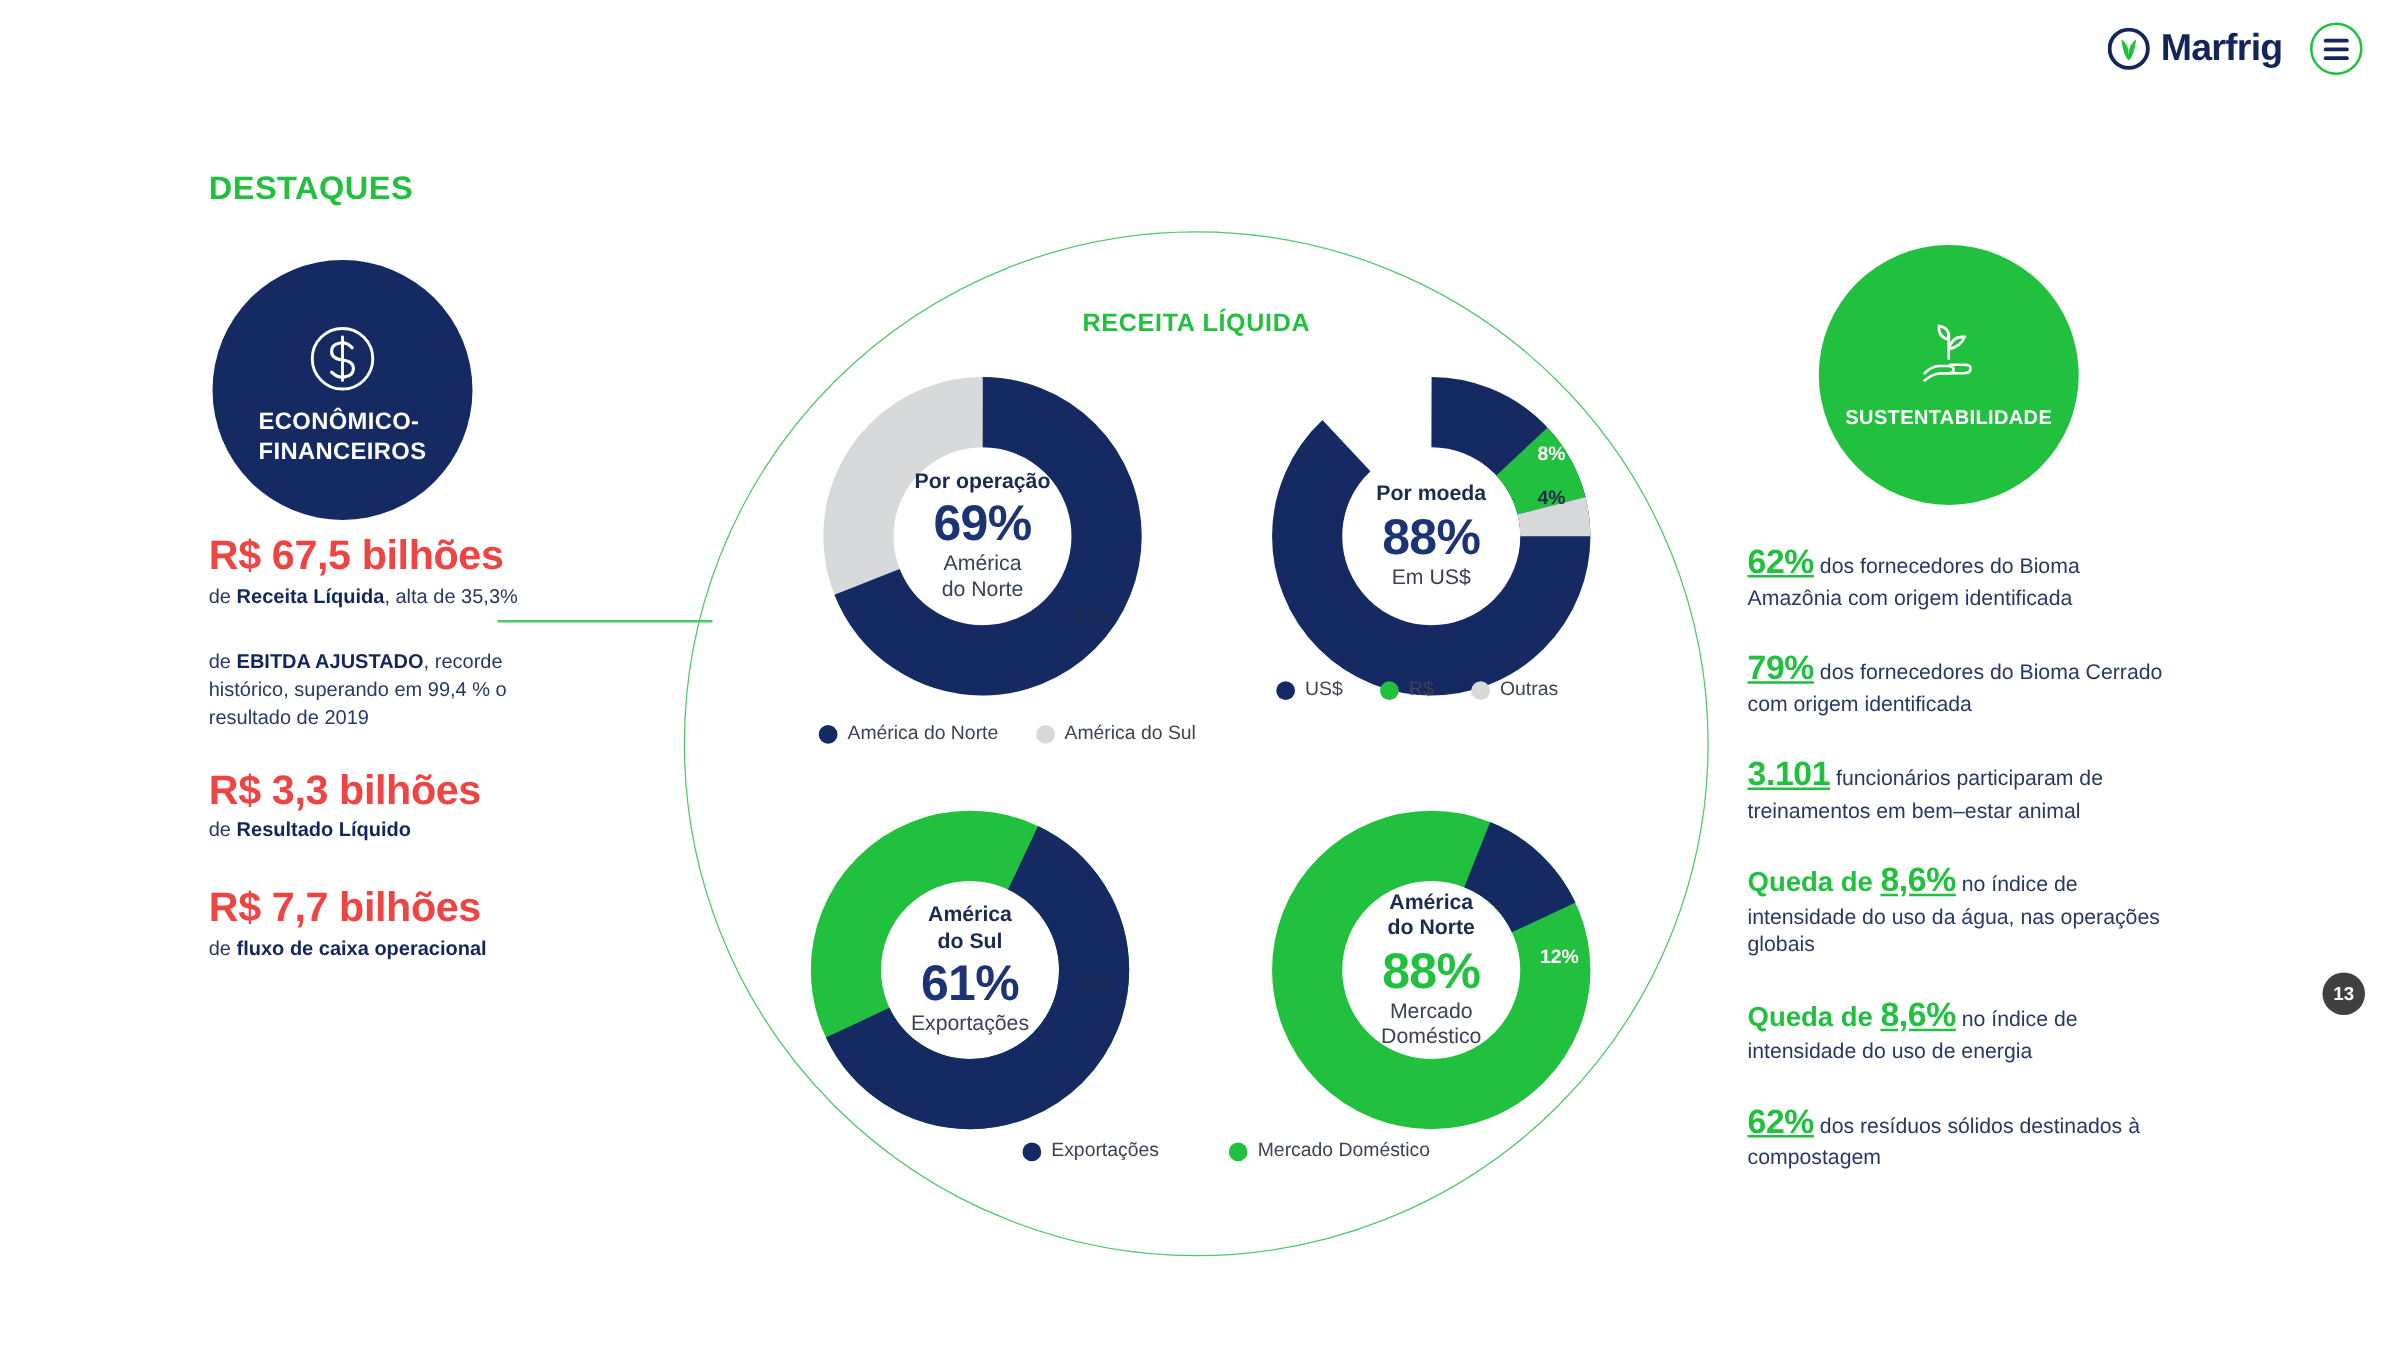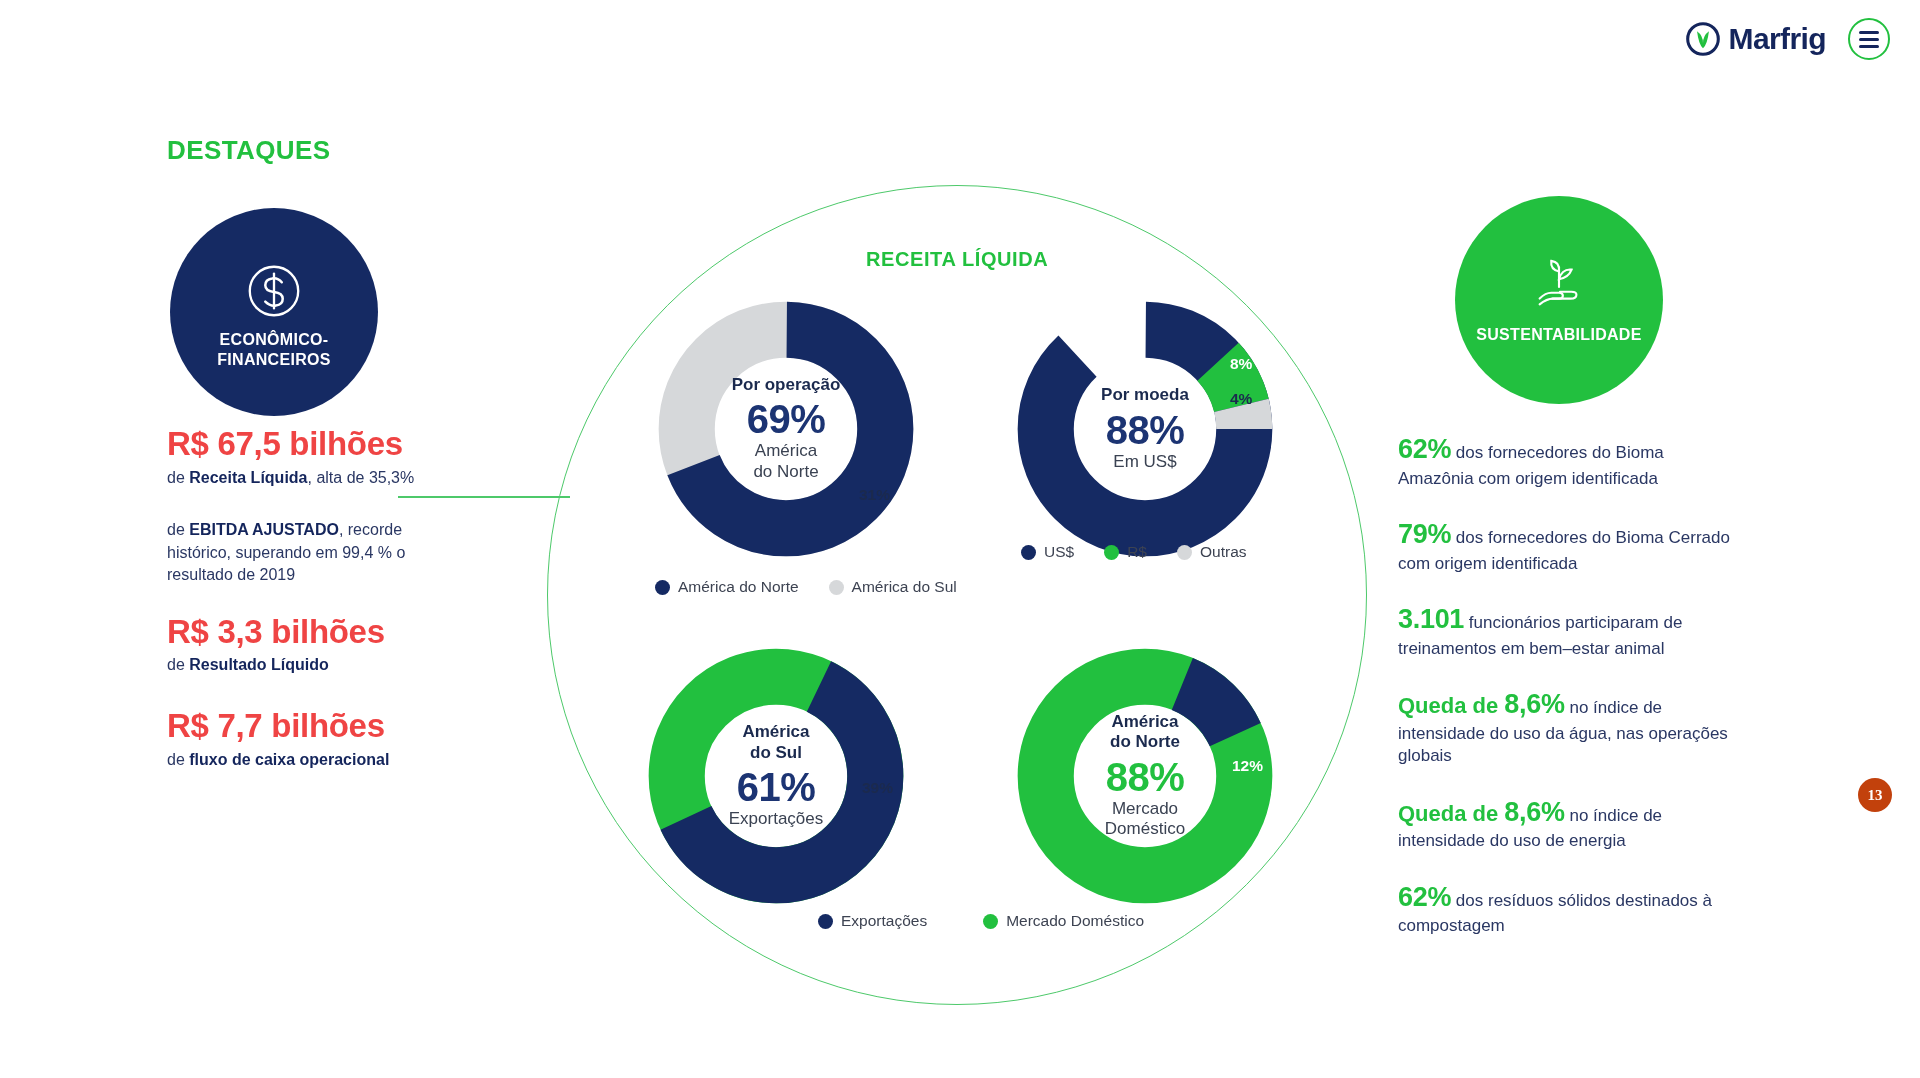--- a/index.html
+++ b/index.html
@@ -34,21 +34,21 @@
   }
   .badge-circle {
     position: absolute; left: 170px; top: 208px;
     width: 208px; height: 208px; border-radius: 50%;
     background: #152a63;
     display: flex; flex-direction: column; align-items: center; justify-content: center;
     gap: 8px; padding-top: 6px;
   }
   .badge-icon { width: 62px; height: 62px; }
   .badge-label {
-    color: #ffffff; font-size: 16px; font-weight: bold; text-align: center;
+    color: #ffffff; font-size: 19px; font-weight: bold; 
     line-height: 1.25; letter-spacing: 0.3px;
   }
 
   .metrics { position: absolute; left: 167px; top: 425px; width: 420px; }
   .metric { margin-bottom: 26px; position: relative; }
   .metric-value {
     font-size: 33px; font-weight: bold; color: #ef4444; line-height: 1.15; letter-spacing: -0.3px;
   }
   .metric-desc {
     font-size: 16px; color: #2a3763; line-height: 1.4; margin-top: 4px; max-width: 272px;
@@ -93,30 +93,30 @@
     position: absolute; left: 1455px; top: 196px;
     width: 208px; height: 208px; border-radius: 50%;
     background: #22c03f;
     display: flex; flex-direction: column; align-items: center; justify-content: center; gap: 10px;
   }
   .sust-icon { width: 66px; height: 60px; }
   .sust-label { color: #ffffff; font-size: 16px; font-weight: bold; letter-spacing: 0.3px; }
 
   .sust-list { position: absolute; left: 1398px; top: 432px; width: 340px; }
   .sust-item { margin-bottom: 27px; font-size: 17px; color: #2a3763; line-height: 1.32; }
-  .sust-item .hl { color: #22c03f; font-weight: bold; font-size: 27px; letter-spacing: -0.3px; }
+  .sust-item .hl { color: #22c03f; font-weight: bold; font-size: 27px; letter-spacing: -0.3px; text-decoration: underline; }
   .sust-item .hl-sm { color: #22c03f; font-weight: bold; font-size: 22px; }
 
   
   .page-num {
     position: absolute; right: 28px; bottom: 22px;
     width: 34px; height: 34px; border-radius: 50%;
-    background: #c2410c; color: #ffffff;
+    background: #404040; color: #ffffff;
     display: flex; align-items: center; justify-content: center;
-    font-size: 15px; font-weight: bold; font-family: Liberation Serif, serif;
+    font-size: 15px; font-weight: bold;
   }
 </style>
 </head>
 <body>
 
 <div id="page">
 
   <div class="header">
     <div class="logo-wrap">
       <svg class="logo-mark" viewBox="0 0 40 40">

